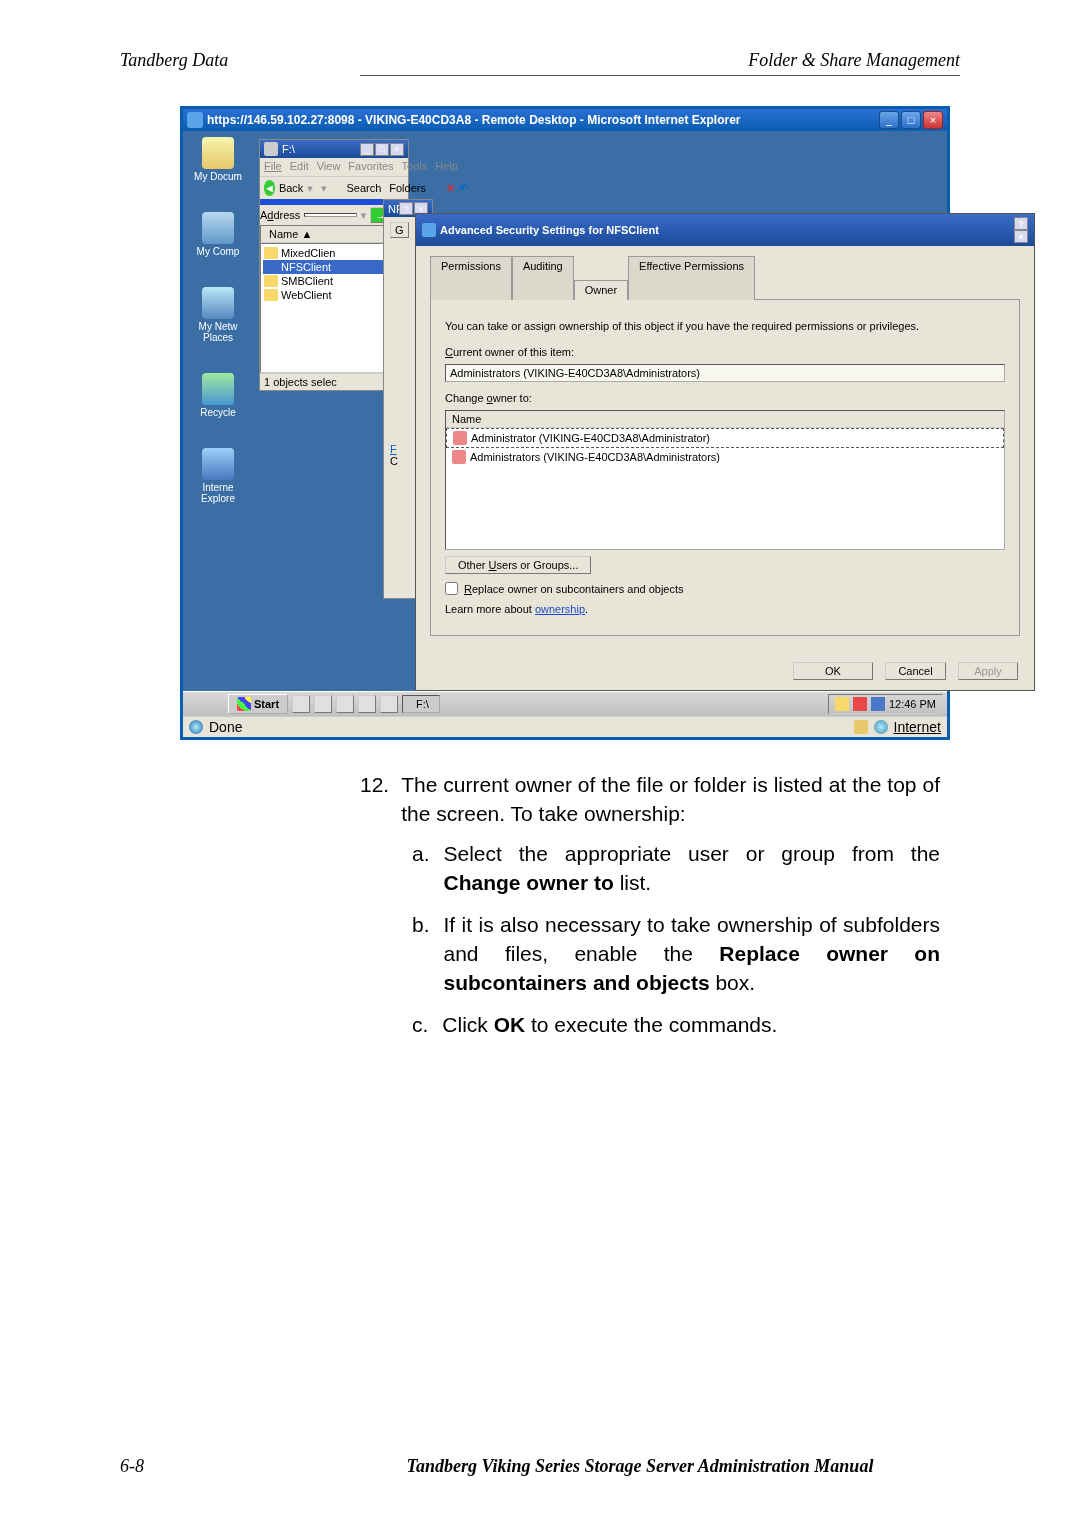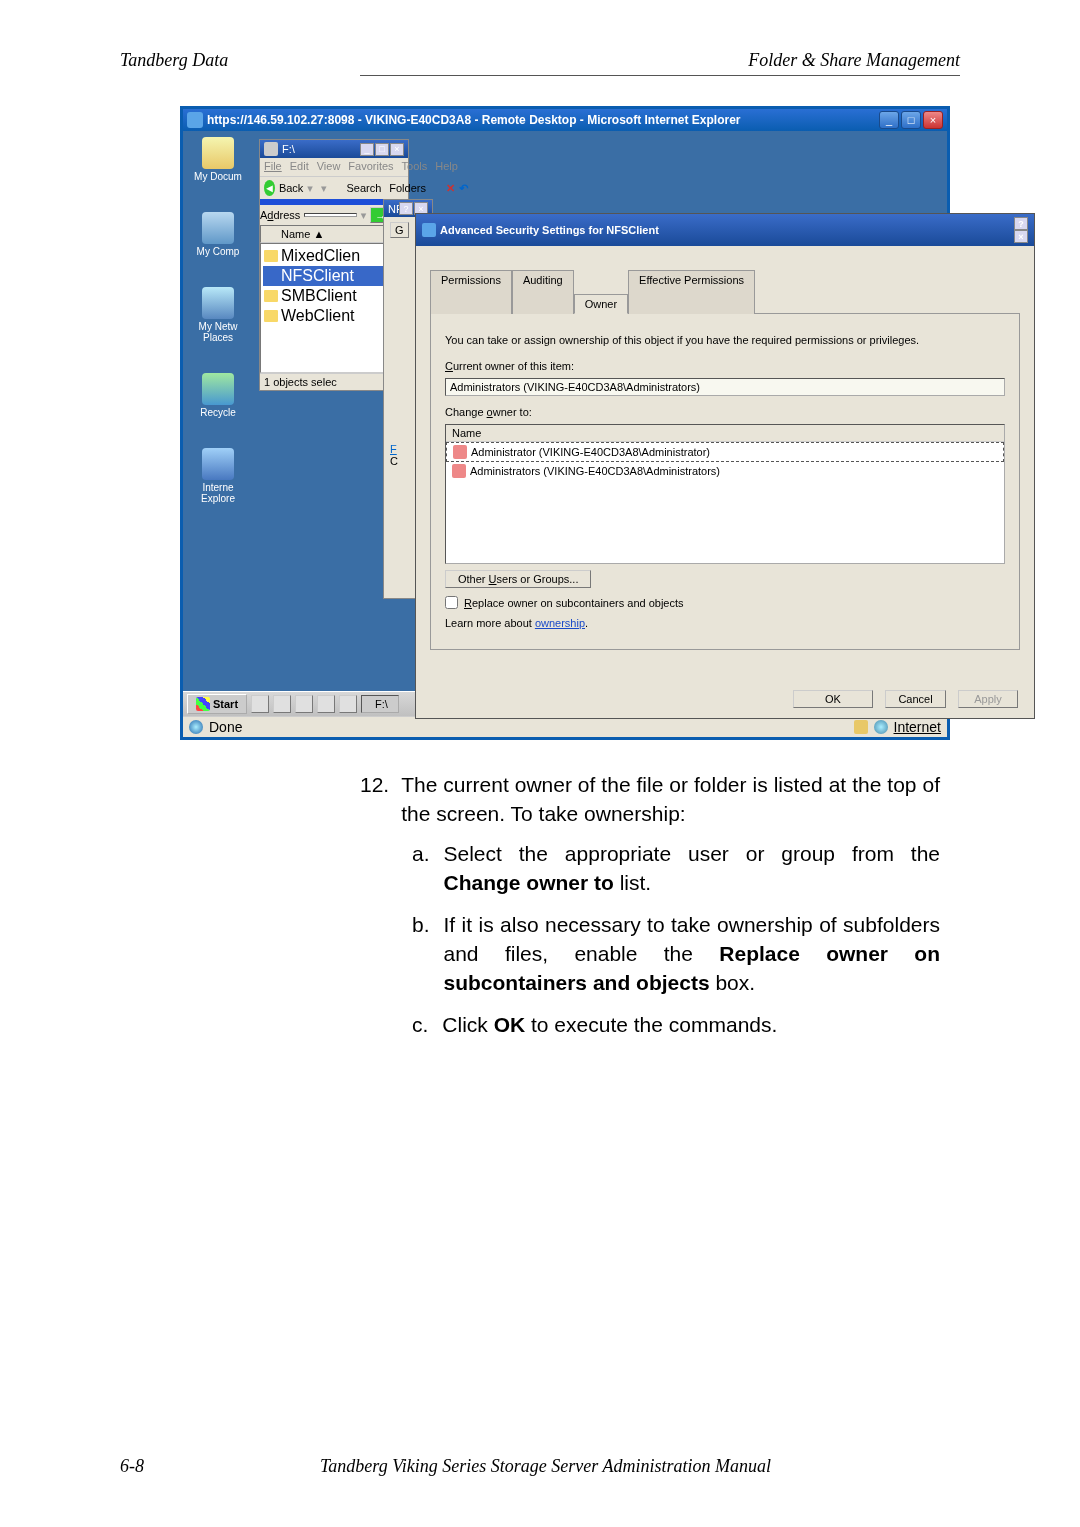--- a/index.html
+++ b/index.html
@@ -124,23 +124,23 @@
   .back-btn{width:16px;height:16px;background:#3c3;border-radius:50%;color:#fff;display:flex;align-items:center;justify-content:center;}
   .tb-ico{width:16px;height:16px;display:inline-block;}
   .tb-sep{width:1px;height:16px;background:#bbb;margin:0 2px;}
   .tb-folder{background:#f8d878;border-radius:2px;}
   .tb-search{background:radial-gradient(#aaf,#66c);border-radius:50%;}
   .exp-addr{
     background:#e8e4d8;padding:2px 0;display:flex;align-items:center;gap:4px;font-size:11px;border-top:6px solid #1d4ed8;justify-content:space-between;
   }
   .addr-field{flex:1;background:#fff;border:1px inset #999;padding:1px 3px;display:flex;align-items:center;gap:3px;}
   .go-btn{background:#3c3;color:#fff;padding:1px 4px;border:1px outset #ccc;display:flex;align-items:center;gap:2px;}
-  .exp-hdr{background:#e8e4d8;border:1px inset #ccc;padding:2px 20px;font-size:11px;}
+  .exp-hdr{background:#e8e4d8;border:1px inset #ccc;padding:2px 8px;font-size:11px;}
   .exp-list{background:#fff;border:1px inset #ccc;height:130px;padding:2px;}
-  .exp-item{display:flex;align-items:center;gap:3px;font-size:16px;padding:1px;}
+  .exp-item{display:flex;align-items:center;gap:3px;font-size:11px;padding:1px;}
   .folder-ico{width:14px;height:12px;background:#f8d868;border-radius:1px;}
   .folder-ico.sel{background:#3868c8;}
   .exp-item.sel{background:#3868c8;color:#fff;}
   .exp-status{background:#e8e4d8;padding:2px 4px;font-size:11px;border-top:1px solid #ccc;}
 
   .props-win{
     position:absolute;
     left:200px;top:68px;
     width:50px;height:400px;
     background:#e8e4d8;
@@ -154,21 +154,21 @@
     position:absolute;
     left:232px;top:82px;
     width:620px;
     background:#e8e4d8;
     border:1px solid #555;
   }
   .adv-title{
     background:linear-gradient(#3a6cc8,#1a4a98);color:#fff;padding:3px 6px;font-size:11px;font-weight:bold;display:flex;align-items:center;
   }
   .adv-title .adv-ico{width:14px;height:14px;background:#5aa5e8;border-radius:2px;margin-right:4px;}
-  .adv-body{padding:24px 14px;}
+  .adv-body{padding:10px 14px;}
   .adv-tabs{display:flex;margin-bottom:-1px;}
   .adv-tab{padding:3px 10px;background:#e8e4d8;border:1px solid #999;font-size:11px;border-bottom:none;position:relative;}
   .adv-tab.active{background:#e8e4d8;z-index:2;border-bottom:1px solid #e8e4d8;margin-top:24px;}
   .adv-tab:not(.active){background:#ddd8cc;}
   .adv-panel{border:1px solid #999;padding:14px;background:#e8e4d8;}
   .adv-text{font-size:11px;margin:6px 0;}
   .ro-field{background:#f8f8f0;border:1px inset #aaa;padding:2px 4px;font-size:11px;width:100%;}
   .owner-box{border:1px inset #aaa;background:#fff;width:100%;height:140px;}
   .ob-hdr{background:#e8e4d8;border-bottom:1px solid #ccc;padding:2px 6px;font-size:11px;}
   .ob-row{display:flex;align-items:center;gap:4px;padding:2px 6px;font-size:11px;}
@@ -179,21 +179,21 @@
   .btn:disabled,.btn.disabled{color:#999;}
   .chk{display:flex;align-items:center;gap:6px;font-size:11px;margin:8px 0;}
   .chk input{width:13px;height:13px;}
   .link{color:#1a4ac8;text-decoration:underline;}
   .adv-footer{display:flex;justify-content:flex-end;gap:10px;padding:10px 14px;}
   .taskbar{
     background:linear-gradient(#d8d8d8,#c0c0c0);
     display:flex;align-items:center;padding:2px 4px;gap:4px;
     border-top:1px solid #fff;
   }
-  .startbtn{background:#ccc;border:1px outset #fff;padding:2px 8px;font-size:11px;font-weight:bold;display:flex;align-items:center;gap:3px;}
+  .startbtn{background:#ccc;border:1px outset #fff;padding:2px 8px;font-size:11px;font-weight:bold;display:flex;align-items:center;gap:3px;margin-left:41px;}
   .winflag{width:14px;height:14px;background:linear-gradient(45deg,#f44 25%,#4f4 25% 50%,#44f 50% 75%,#ff4 75%);border-radius:2px;}
   .ql-ico{width:18px;height:18px;border:1px outset #ccc;background:#e0e0e0;}
   .task{background:#ccc;border:1px inset #aaa;padding:2px 10px;font-size:11px;display:flex;align-items:center;gap:3px;}
   .tray{margin-left:auto;display:flex;align-items:center;gap:4px;font-size:11px;border:1px inset #ccc;padding:2px 6px;}
   .tray-ico{width:14px;height:14px;}
   .statusbar{
     background:#e8e4d8;border-top:1px solid #ccc;
     display:flex;align-items:center;padding:2px 6px;font-size:14px;gap:6px;
   }
   .sb-right{margin-left:auto;display:flex;align-items:center;gap:6px;text-decoration:underline;}
@@ -212,21 +212,21 @@
     position:absolute;
     bottom:50px;
     left:0;right:0;
     display:flex;
     font-style:italic;
     font-size:18px;
     font-family:Georgia,serif;
     padding:0 120px;
   }
   .footer .pnum{width:200px;}
-  .footer .ftxt{flex:1;text-align:left;}
+  .footer .ftxt{flex:1;text-align:center;font-weight:bold;}
 </style>
 </head>
 <body>
 
 <div class="page">
   <div class="header-row">
     <span>Tandberg Data</span>
     <span>Folder &amp; Share Management</span>
   </div>
   <div class="hr"></div>

